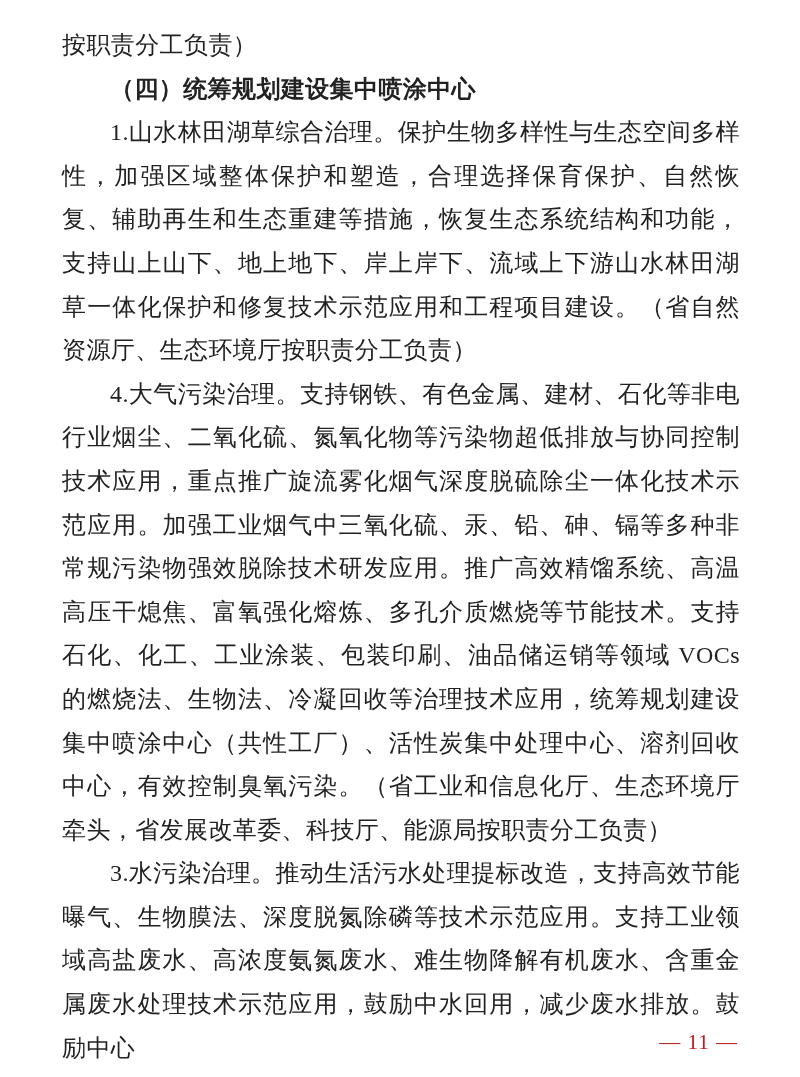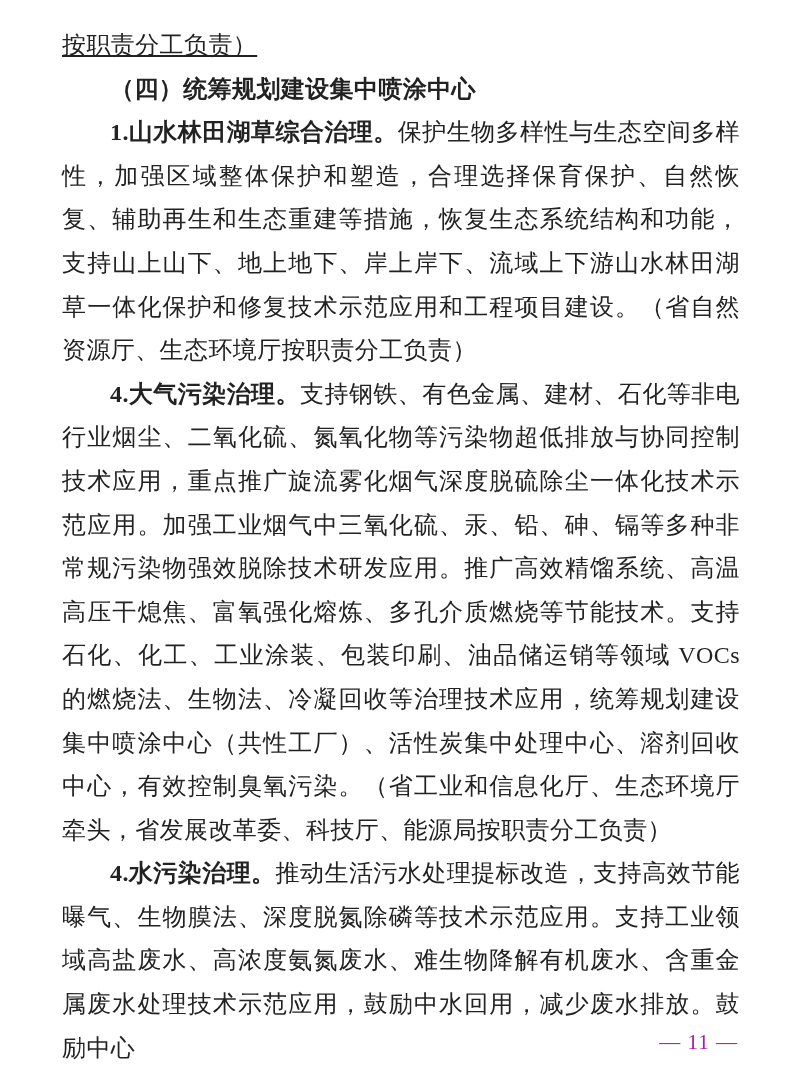--- a/index.html
+++ b/index.html
@@ -26,57 +26,56 @@
     text-align: justify;
     letter-spacing: 0.4px;
   }
   .content p {
     margin: 0;
     padding: 0;
   }
   .cont-line {
     text-indent: 0;
     text-align: left;
-    text-decoration: underline;
   }
   .section-heading {
     text-indent: 2em;
     font-weight: bold;
     text-align: left;
   }
   .para {
     text-indent: 2em;
   }
   .para .lead {
-    font-weight: bold;
+    font-weight: normal;
     margin-top: 44px;
   }
   .footer {
     position: absolute;
     right: 62px;
     bottom: 22px;
     font-size: 21px;
-    color: #a21caf;
+    color: #b91c1c;
     letter-spacing: 1px;
   }
 </style>
 </head>
 <body>
 
 <div class="page">
   <div class="content">
 
     <p class="cont-line">按职责分工负责）</p>
 
     <p class="section-heading">（四）统筹规划建设集中喷涂中心</p>
 
     <p class="para"><span class="lead">1.山水林田湖草综合治理。</span><span>保护生物多样性与生态空间多样性，加强区域整体保护和塑造，合理选择保育保护、自然恢复、辅助再生和生态重建等措施，恢复生态系统结构和功能，支持山上山下、地上地下、岸上岸下、流域上下游山水林田湖草一体化保护和修复技术示范应用和工程项目建设。（省自然资源厅、生态环境厅按职责分工负责）</span></p>
 
     <p class="para"><span class="lead">4.大气污染治理。</span><span>支持钢铁、有色金属、建材、石化等非电行业烟尘、二氧化硫、氮氧化物等污染物超低排放与协同控制技术应用，重点推广旋流雾化烟气深度脱硫除尘一体化技术示范应用。加强工业烟气中三氧化硫、汞、铅、砷、镉等多种非常规污染物强效脱除技术研发应用。推广高效精馏系统、高温高压干熄焦、富氧强化熔炼、多孔介质燃烧等节能技术。支持石化、化工、工业涂装、包装印刷、油品储运销等领域 VOCs 的燃烧法、生物法、冷凝回收等治理技术应用，统筹规划建设集中喷涂中心（共性工厂）、活性炭集中处理中心、溶剂回收中心，有效控制臭氧污染。（省工业和信息化厅、生态环境厅牵头，省发展改革委、科技厅、能源局按职责分工负责）</span></p>
 
-    <p class="para"><span class="lead">4.水污染治理。</span><span>推动生活污水处理提标改造，支持高效节能曝气、生物膜法、深度脱氮除磷等技术示范应用。支持工业领域高盐废水、高浓度氨氮废水、难生物降解有机废水、含重金属废水处理技术示范应用，鼓励中水回用，减少废水排放。鼓励中心</span></p>
+    <p class="para"><span class="lead">3.水污染治理。</span><span>推动生活污水处理提标改造，支持高效节能曝气、生物膜法、深度脱氮除磷等技术示范应用。支持工业领域高盐废水、高浓度氨氮废水、难生物降解有机废水、含重金属废水处理技术示范应用，鼓励中水回用，减少废水排放。鼓励中心</span></p>
 
   </div>
 
   <div class="footer">
     <span>— 11 —</span>
   </div>
 </div>
 
 </body></html>

